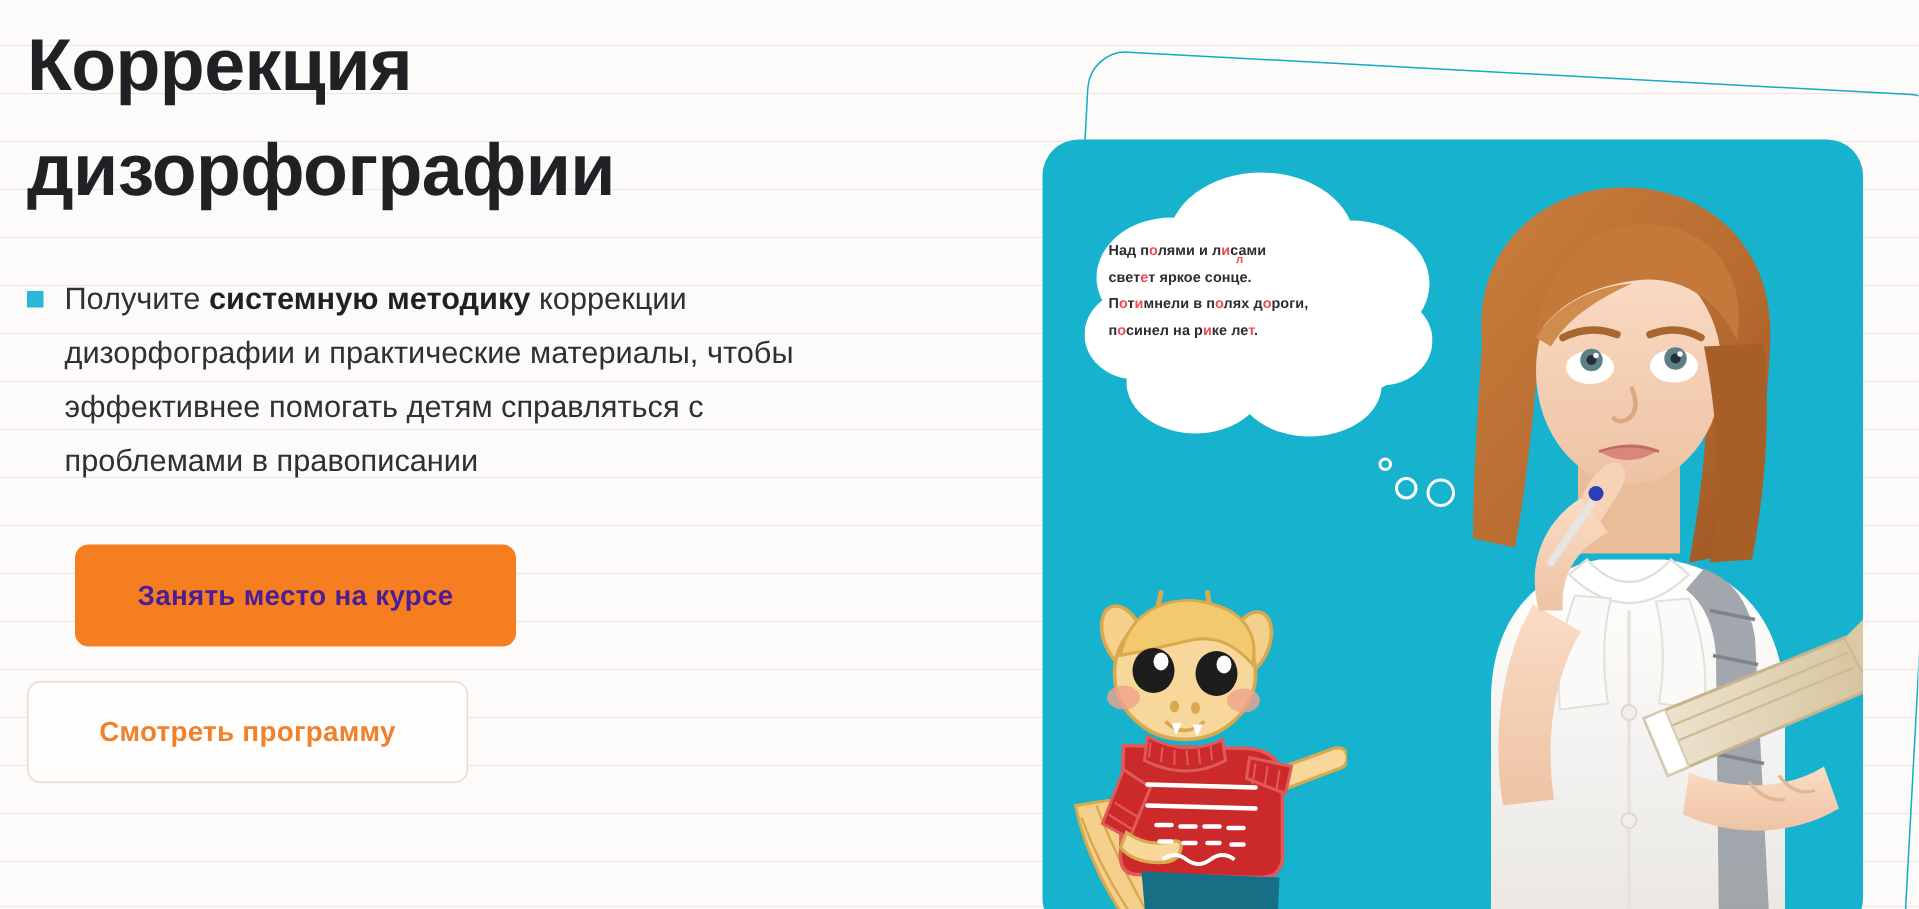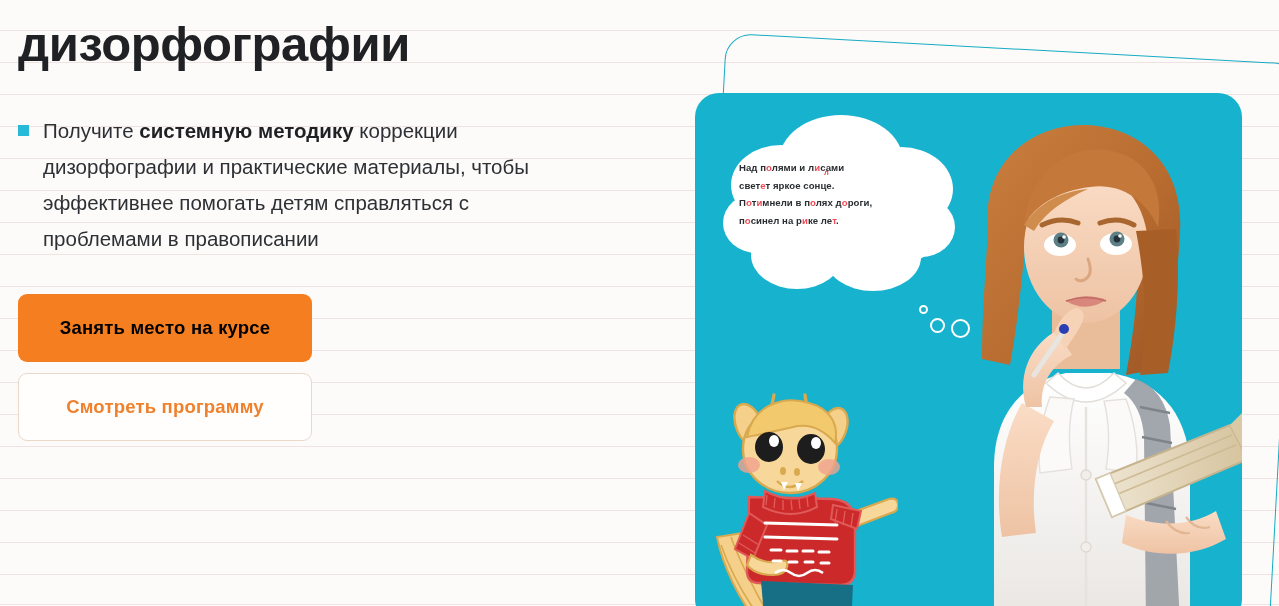--- a/index.html
+++ b/index.html
@@ -93,25 +93,26 @@
     font-weight: 700;
     letter-spacing: 0.2px;
     cursor: pointer;
     user-select: none;
     border: none;
     font-family: "Liberation Sans", sans-serif;
   }
 
   .btn-primary {
     background: #f57f20;
-    color: #000000;
+    color: #4c1d95;
+    margin-left: 32px;
   }
 
   .btn-secondary {
-    margin-top: 11px;
+    margin-top: 23px;
     background: #fffefd;
     color: #f0812c;
     border: 1px solid #e9d9c9;
   }
 
   
   .right-col {
     position: absolute;
     left: 655px;
     top: 0;
@@ -217,20 +218,21 @@
 </head>
 <body>
 
 <div class="ruled-lines"></div>
 
 <div class="page">
 
   <div class="left-col">
 
     <h1 class="hero-title">
+      <span class="line">Коррекция</span>
       <span class="line">дизорфографии</span>
     </h1>
 
     <div class="bullet-block">
       <span class="bullet-marker"></span>
       <p class="bullet-text"><span>Получите </span><b>системную методику</b><span> коррекции дизорфографии и практические материалы, чтобы эффективнее помогать детям справляться с проблемами в правописании</span></p>
     </div>
 
     <div class="btn-stack">
       <button class="btn btn-primary">Занять место на курсе</button>

